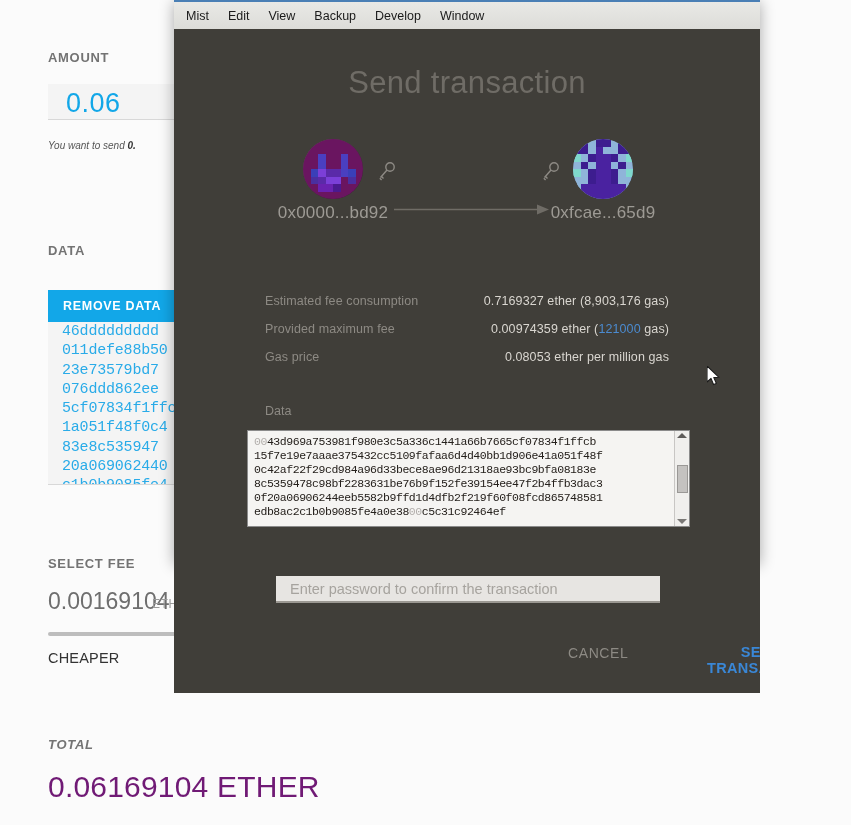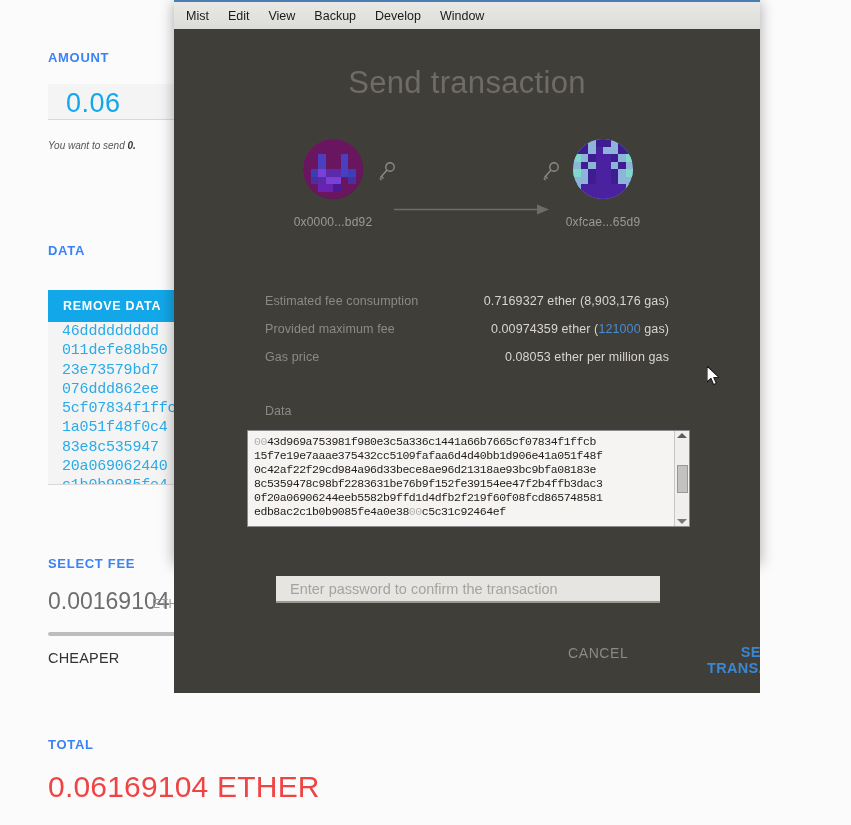--- a/index.html
+++ b/index.html
@@ -20,21 +20,21 @@
   #bg-page {
     position: absolute;
     left: 0; top: 0;
     width: 851px; height: 825px;
     background: #fbfbfb;
   }
   .bg-label {
     position: absolute;
     font-size: 13px;
     letter-spacing: 0.7px;
-    color: #3b82f6;
+    color: #737373;
     font-weight: bold;
   }
   .bg-amount-field {
     position: absolute;
     left: 48px; top: 84px;
     width: 330px; height: 36px;
     background: #f4f4f4;
     border-bottom: 1px solid #d8d8d8;
     box-sizing: border-box;
   }
@@ -120,21 +120,21 @@
     position: absolute;
     left: 48px; top: 650px;
     font-size: 14.5px;
     color: #333;
     letter-spacing: 0.2px;
   }
   .bg-total-value {
     position: absolute;
     left: 48px; top: 770px;
     font-size: 30px;
-    color: #ef4444;
+    color: #701a75;
     letter-spacing: 0.2px;
   }
 
   
   #modal-window {
     position: absolute;
     left: 174px; top: 0px;
     width: 586px; height: 563px;
     box-shadow: 0 2px 14px rgba(0,0,0,0.33);
   }
@@ -190,22 +190,22 @@
   .identicon {
     width: 60px; height: 60px;
     border-radius: 50%;
     margin: 0 auto;
     overflow: hidden;
     position: relative;
     box-shadow: inset -5px -6px 11px rgba(0,0,0,0.42), inset 5px 5px 9px rgba(255,255,255,0.16);
   }
   .identicon svg { display:block; }
   .party-addr {
-    margin-top: 16px;
-    font-size: 12px;
+    margin-top: 4px;
+    font-size: 17px;
     color: #9d9a94;
     letter-spacing: 0.2px;
   }
   .key-icon {
     position: absolute;
     top: 22px;
     width: 20px; height: 22px;
   }
   #key-from { left: 203px; }
   #key-to   { left: 367px; }
@@ -386,21 +386,21 @@
   <div class="bg-label" style="left:48px; top:556px;">SELECT FEE</div>
   <div class="bg-fee-value">0.00169104</div>
   <div class="bg-fee-unit">ETH</div>
   <div class="bg-slider-track"></div>
   <div class="bg-cheaper">CHEAPER</div>
 
   <div class="bg-hint" id="bg-hint-fee"><span>f money that m</span>
 <span>our transaction</span>
 <b>econds</b><span>.</span></div>
 
-  <div class="bg-label" style="left:48px; top:737px;">TOTAL</div>
+  <div class="bg-label" style="left:48px; top:737px;font-style:italic;">TOTAL</div>
   <div class="bg-total-value">0.06169104 ETHER</div>
 </div>
 
 <div id="modal-window">
 
   <div id="modal-titlebar">
       <span class="menu-item">Mist</span>
       <span class="menu-item">Edit</span>
       <span class="menu-item">View</span>
       <span class="menu-item">Backup</span>

